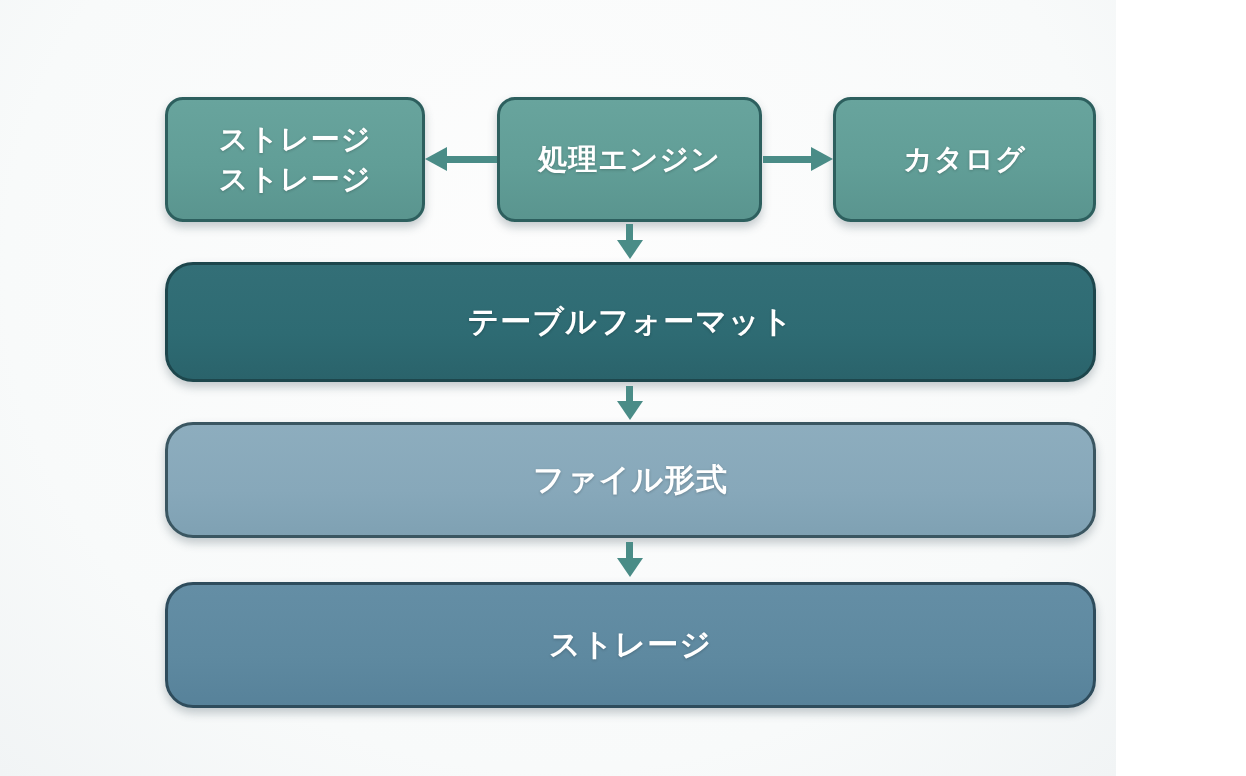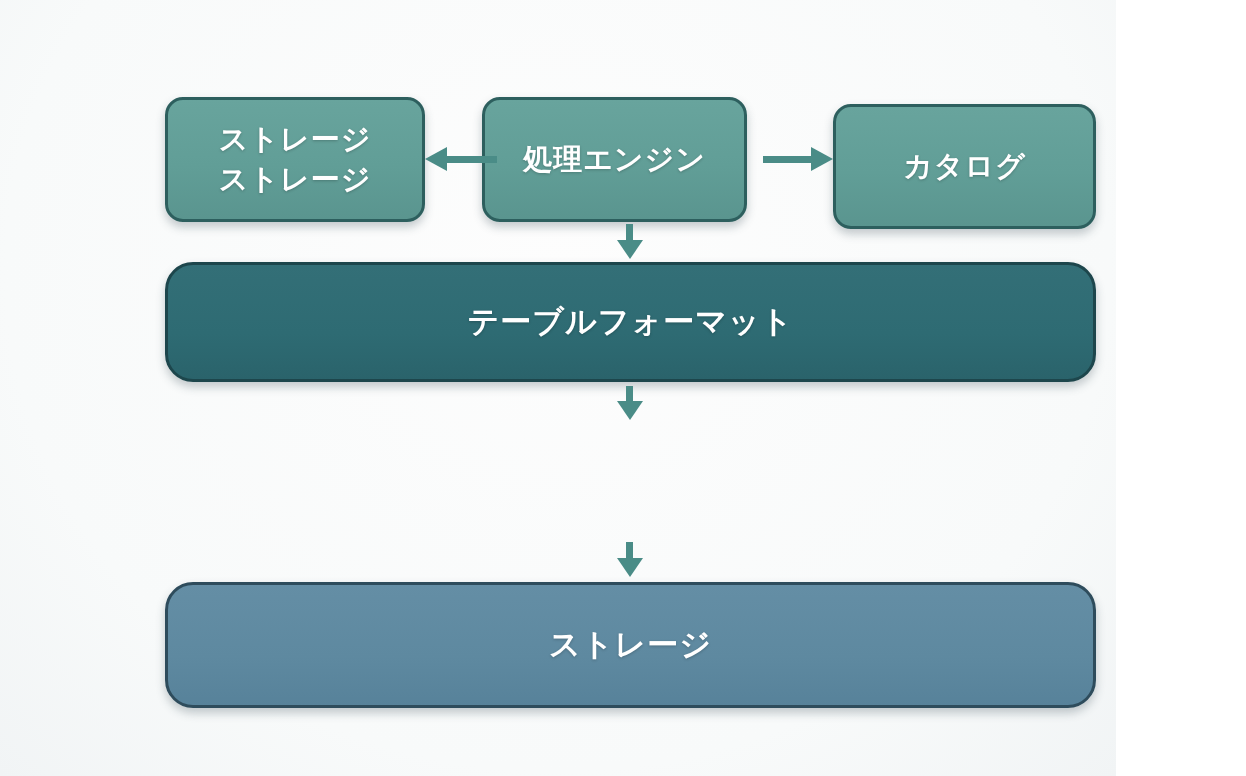--- a/index.html
+++ b/index.html
@@ -39,22 +39,22 @@
     text-shadow: 0 1px 3px rgba(0,0,0,0.22);
     letter-spacing: 1px;
   }
   .top-box {
     background: linear-gradient(180deg, #68a49d 0%, var(--teal-box-fill) 55%, #5a958f 100%);
     border: 3px solid var(--teal-box-border);
     font-size: 29px;
     line-height: 1.35;
   }
   #storage-engine   { left: 165px; top: 97px;  width: 260px; height: 125px; }
-  #processing-engine{ left: 482px; top: 97px;  width: 265px; height: 125px; }
-  #catalog          { left: 833px; top: 104px;  width: 263px; height: 125px; text-align: center; }
+  #processing-engine{ left: 497px; top: 97px;  width: 265px; height: 125px; }
+  #catalog          { left: 833px; top: 97px;  width: 263px; height: 125px; text-align: center; }
 
   .bar { left: 165px; width: 931px; font-size: 31px; border-radius: 28px; }
   #table-format {
     top: 262px; height: 120px;
     background: linear-gradient(180deg, #336f77 0%, var(--table-format-fill) 60%, #2a636b 100%);
     border: 3px solid var(--table-format-border);
   }
   #file-format {
     top: 422px; height: 116px;
     background: linear-gradient(180deg, #8dadbe 0%, var(--file-format-fill) 60%, #7fa1b3 100%);
@@ -88,20 +88,23 @@
   </div>
 
   <div class="box top-box" id="catalog">
     <span>カタログ</span>
   </div>
 
   <div class="box bar" id="table-format">
     <span>テーブルフォーマット</span>
   </div>
 
+  <div class="box bar" id="file-format">
+    <span>ファイル形式</span>
+  </div>
 
   <div class="box bar" id="storage">
     <span>ストレージ</span>
   </div>
 
   <div>
     <div class="shaft-h" style="left:445px; top:156px; width:52px;"></div>
     <div class="head head-left" style="left:425px; top:147px;"></div>
   </div>
 

